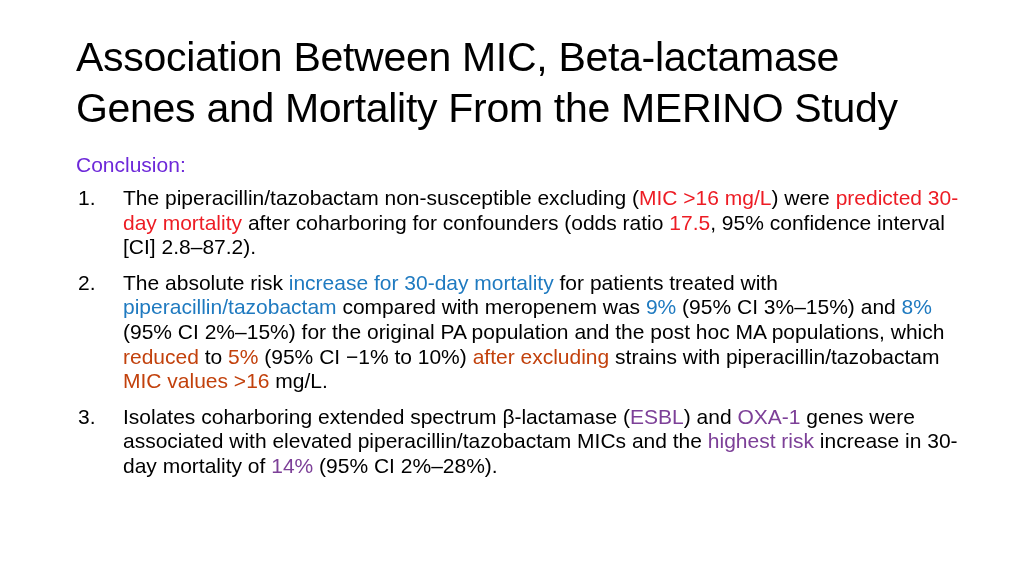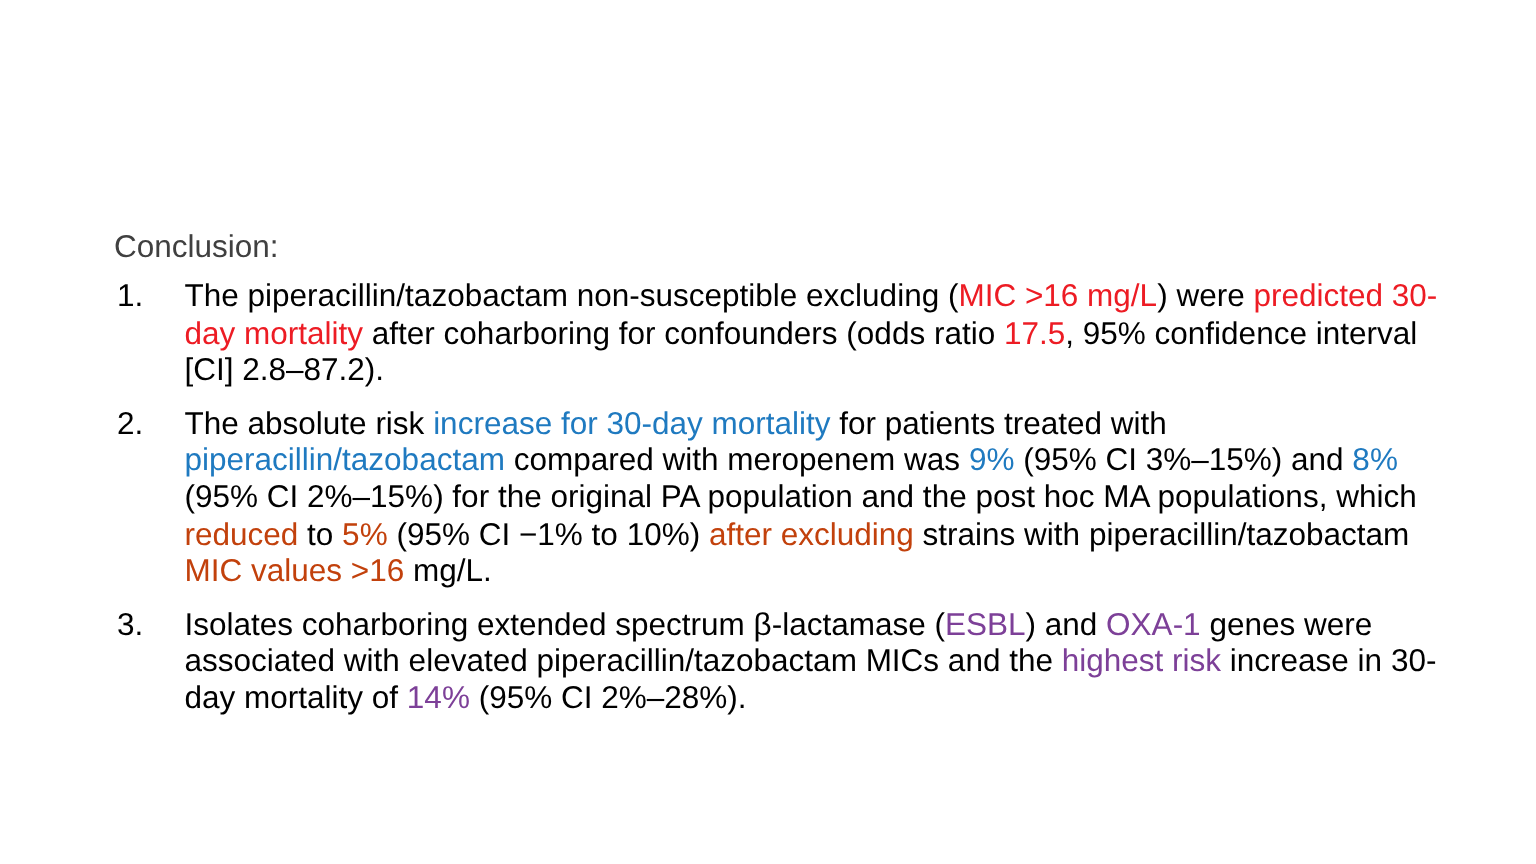--- a/index.html
+++ b/index.html
@@ -35,21 +35,21 @@
   .body-area {
     position: absolute;
     left: 76px;
     top: 152px;
     width: 884px;
   }
   .conclusion-label {
     font-size: 21px;
     line-height: 26px;
     margin: 0 0 8px 0;
-    color: #404040;
+    color: #6d28d9;
   }
   .points {
     list-style: none;
     margin: 0;
     padding: 0;
   }
   .point {
     position: relative;
     padding-left: 47px;
     font-size: 21px;
@@ -79,20 +79,21 @@
   .red   { color: #ED1C24; }
   .blue  { color: #1F7AC0; }
   .green { color: #c2410c; }
   .purple{ color: #7D4098; }
 </style>
 </head>
 <body>
 
 <div class="slide">
 
+  <h1 class="slide-title">Association Between MIC, Beta-lactamase Genes and Mortality From the MERINO Study</h1>
 
   <div class="body-area">
 
     <p class="conclusion-label">Conclusion:</p>
 
     <ol class="points" id="points-list">
     <li class="point">
           <span class="point-num">1.</span>
           <span class="point-text"><span>The piperacillin/tazobactam non-susceptible excluding (</span><span class="em red">MIC &gt;16 mg/L</span><span>) were </span><span class="em red">predicted 30-day mortality</span><span> after coharboring for confounders (odds ratio </span><span class="em red">17.5</span><span>, 95% confidence interval [CI] 2.8–87.2).</span></span>
         </li>

